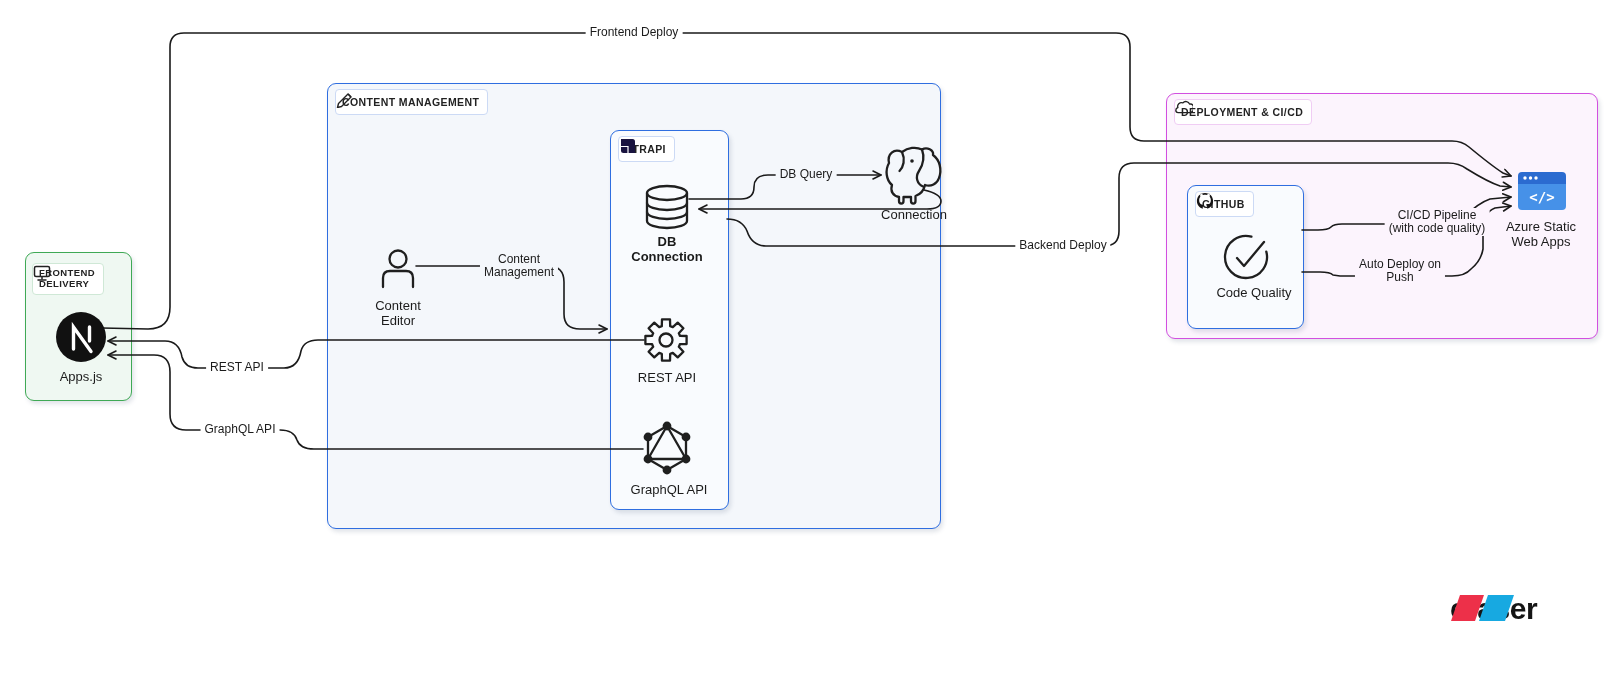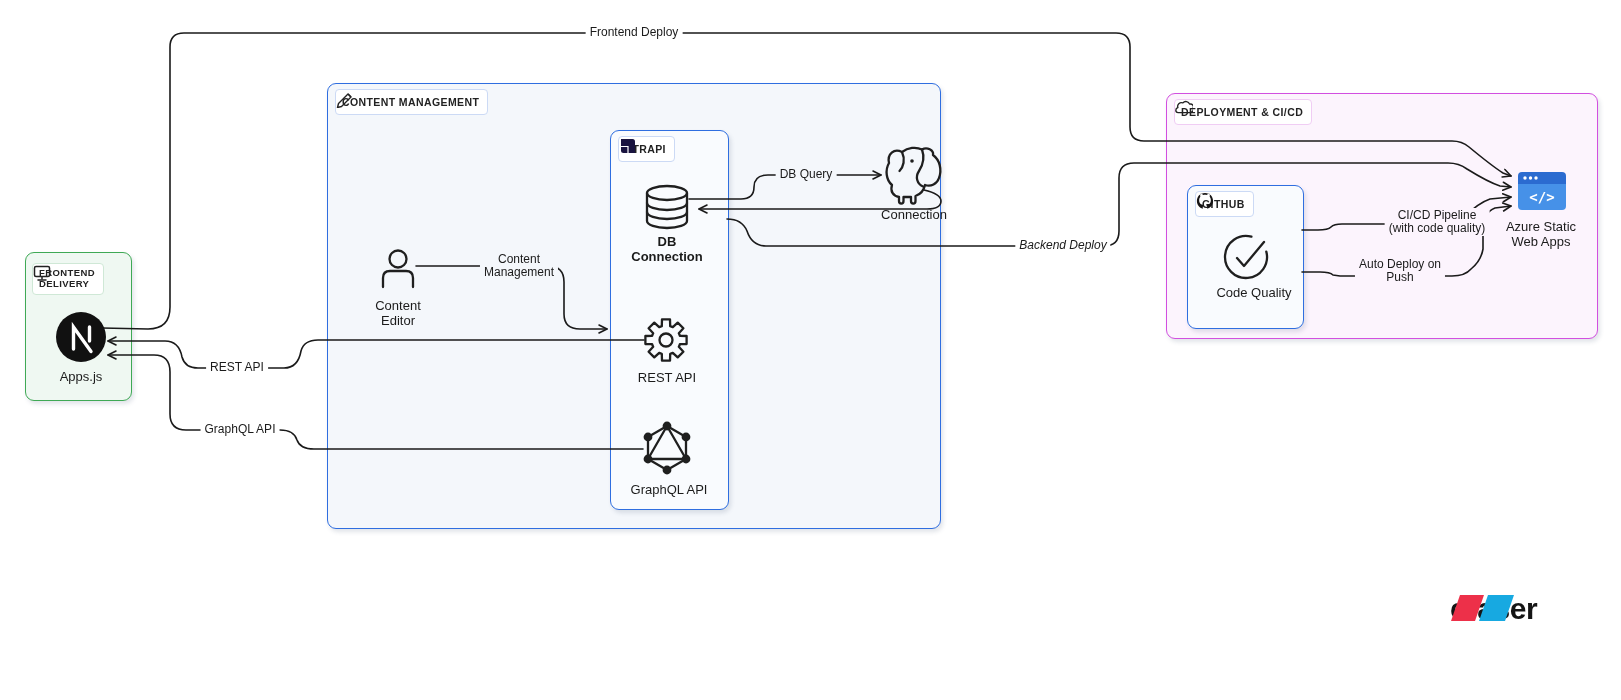--- a/index.html
+++ b/index.html
@@ -182,21 +182,21 @@
   <div class="node-label" style="left:1246px;top:285px;margin-left:8px;">Code Quality</div>
   <div class="node-label" style="left:1541px;top:219px;">Azure Static
 Web Apps</div>
 
   <div class="edge-label on-white" style="left:634px;top:25px;">Frontend Deploy</div>
   <div class="edge-label on-white" style="left:237px;top:360px;">REST API</div>
   <div class="edge-label on-white" style="left:240px;top:422px;">GraphQL API</div>
   <div class="edge-label on-blue" style="left:519px;top:252px;">Content
 Management</div>
   <div class="edge-label on-blue" style="left:806px;top:167px;">DB Query</div>
-  <div class="edge-label on-white" style="left:1063px;top:238px;font-style:italic;">Backend Deploy</div>
+  <div class="edge-label on-white" style="left:1063px;top:238px;">Backend Deploy</div>
   <div class="edge-label on-pink" style="left:1437px;top:208px;">CI/CD Pipeline
 (with code quality)</div>
   <div class="edge-label on-pink" style="left:1400px;top:257px;">Auto Deploy on
 Push</div>
 
   <div class="watermark">
     <svg width="68" height="32" viewBox="0 0 68 32">
       <polygon points="10,3 34,3 25,29 1,29" fill="#ed3049"></polygon>
       <polygon points="38,3 64,3 55,29 29,29" fill="#17a9e1"></polygon>
     </svg>

